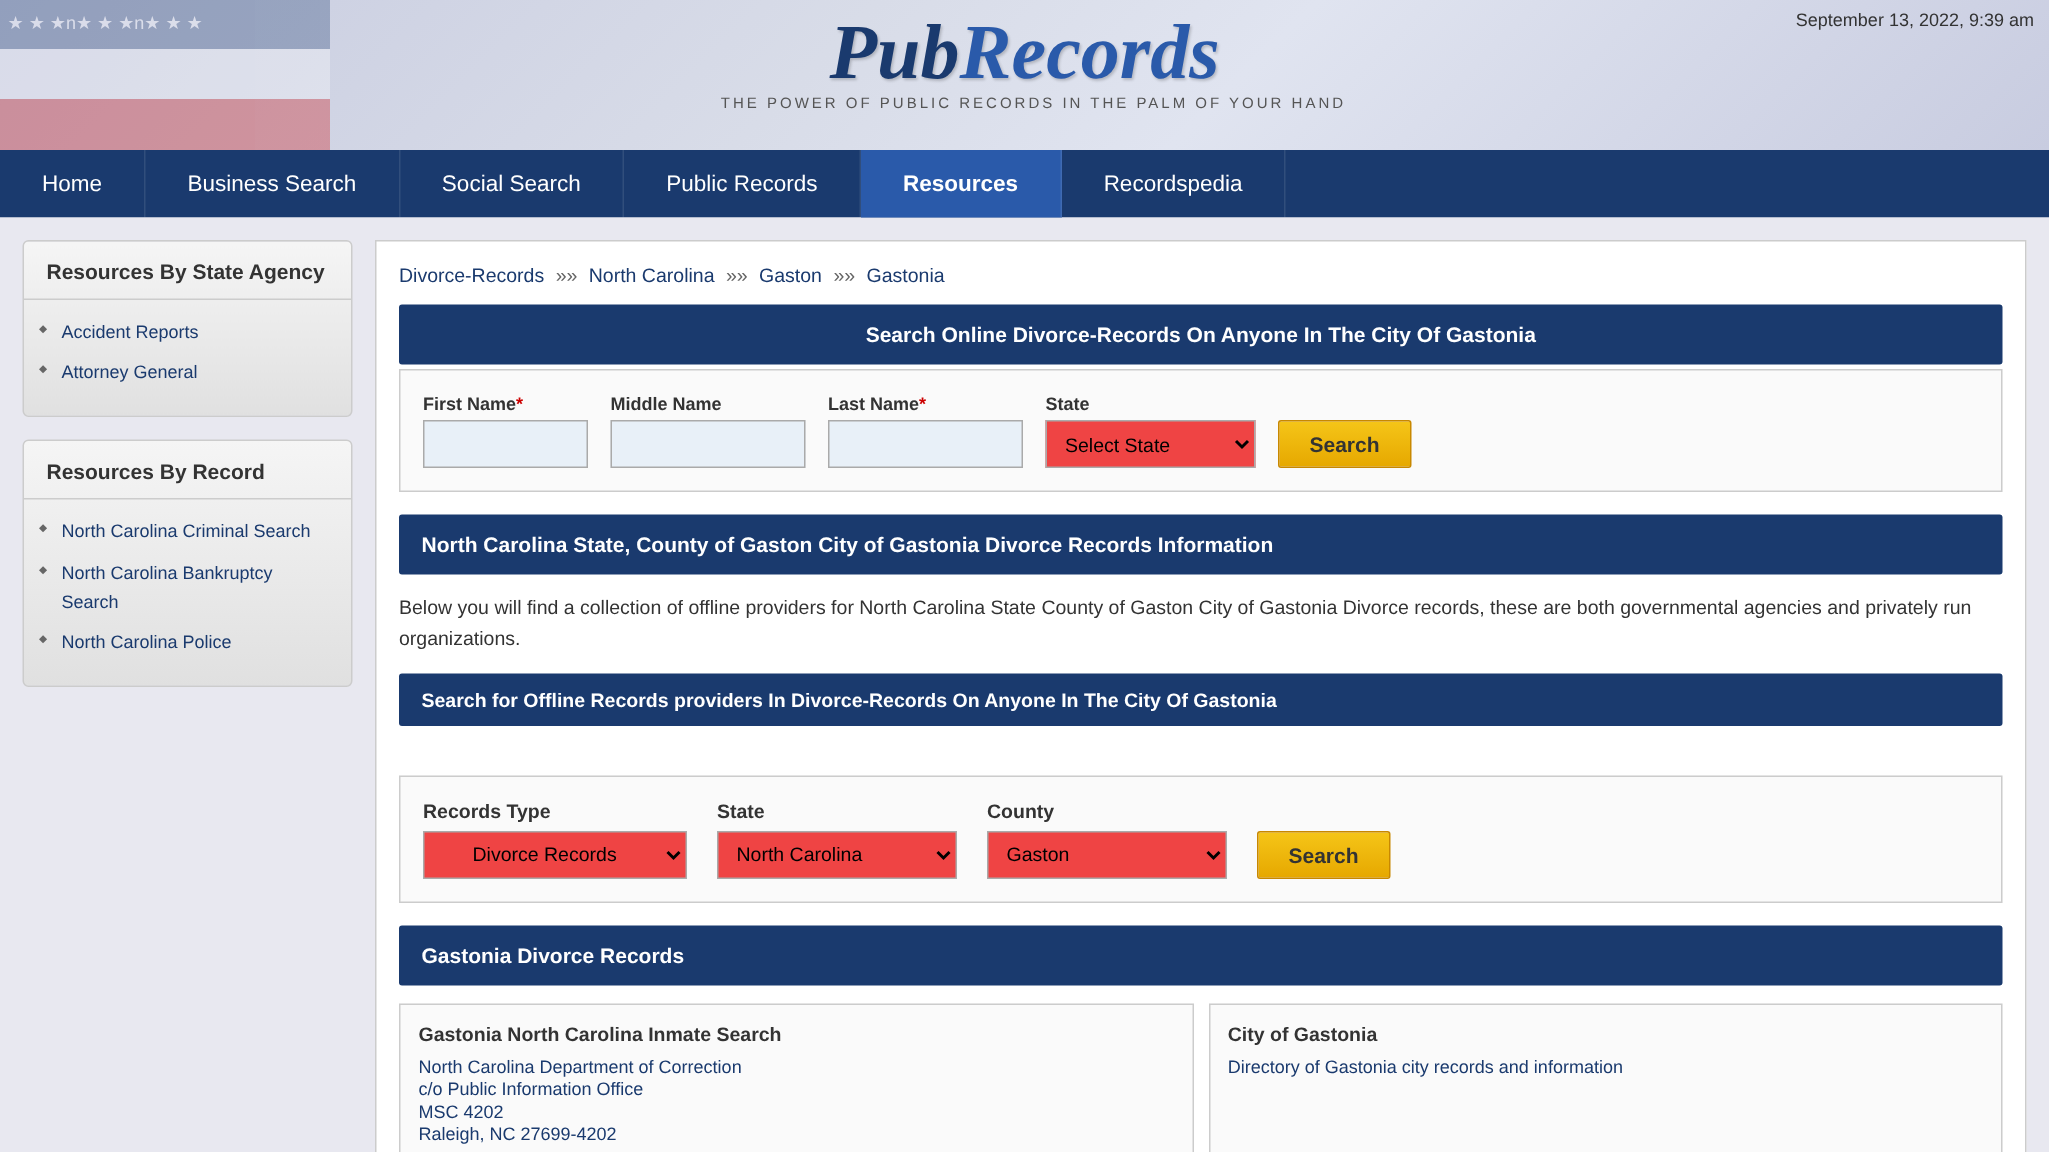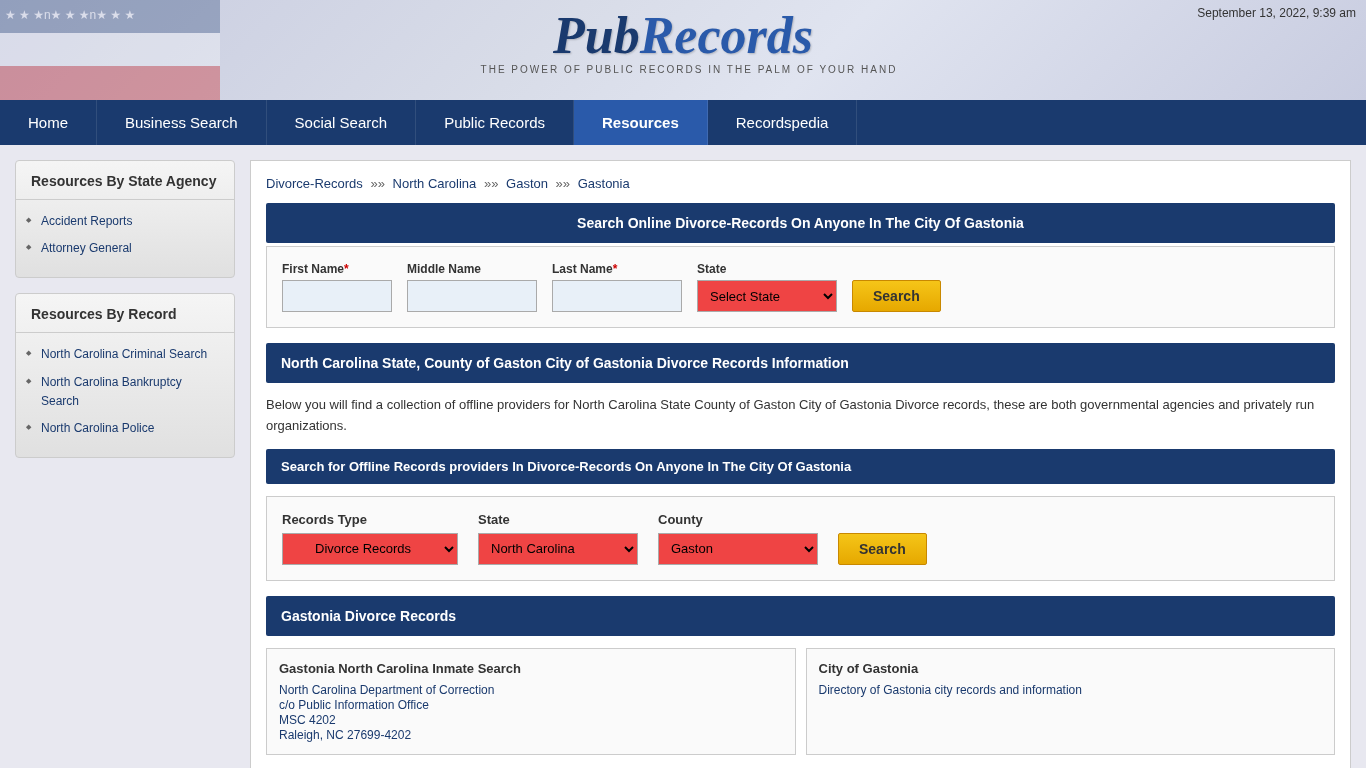--- a/index.html
+++ b/index.html
@@ -235,21 +235,21 @@
       margin-bottom: 12px;
     }
 
     
     .offline-banner {
       background: #1a3a6e;
       color: white;
       padding: 10px 15px;
       font-size: 13px;
       font-weight: bold;
-      margin-bottom: 12px;
+      margin-bottom: 33px;
       border-radius: 2px;
       cursor: pointer;
     }
 
     
     .record-search {
       border: 1px solid #ccc;
       padding: 15px;
       margin-bottom: 15px;
       background: #fafafa;

